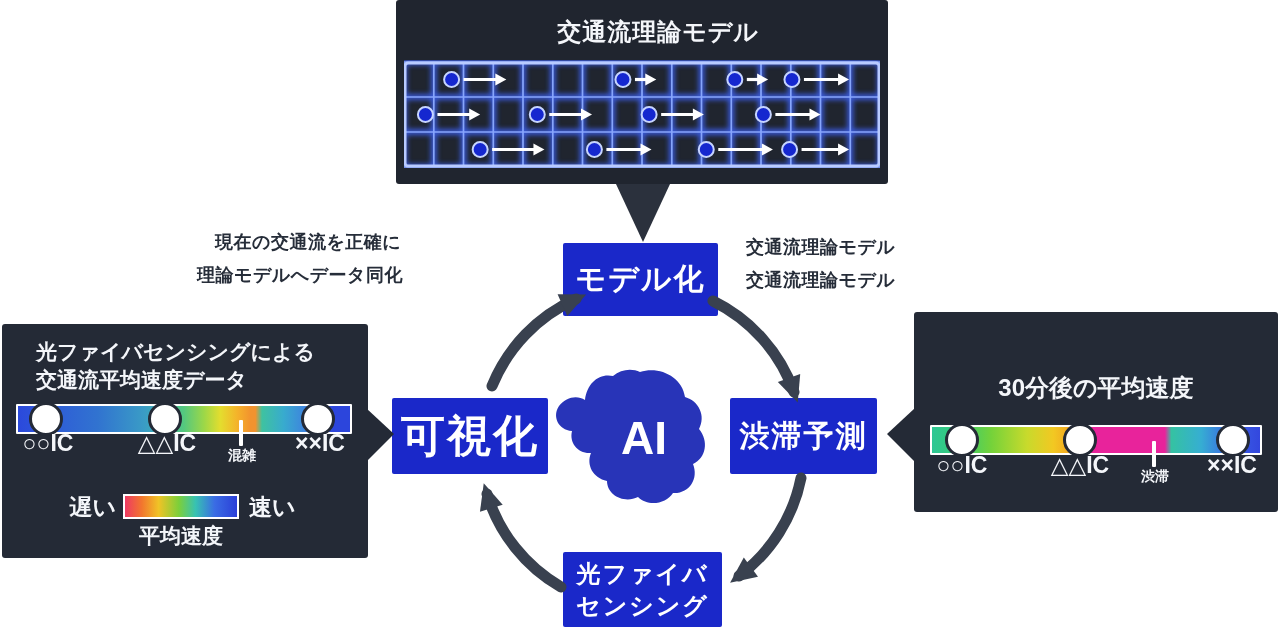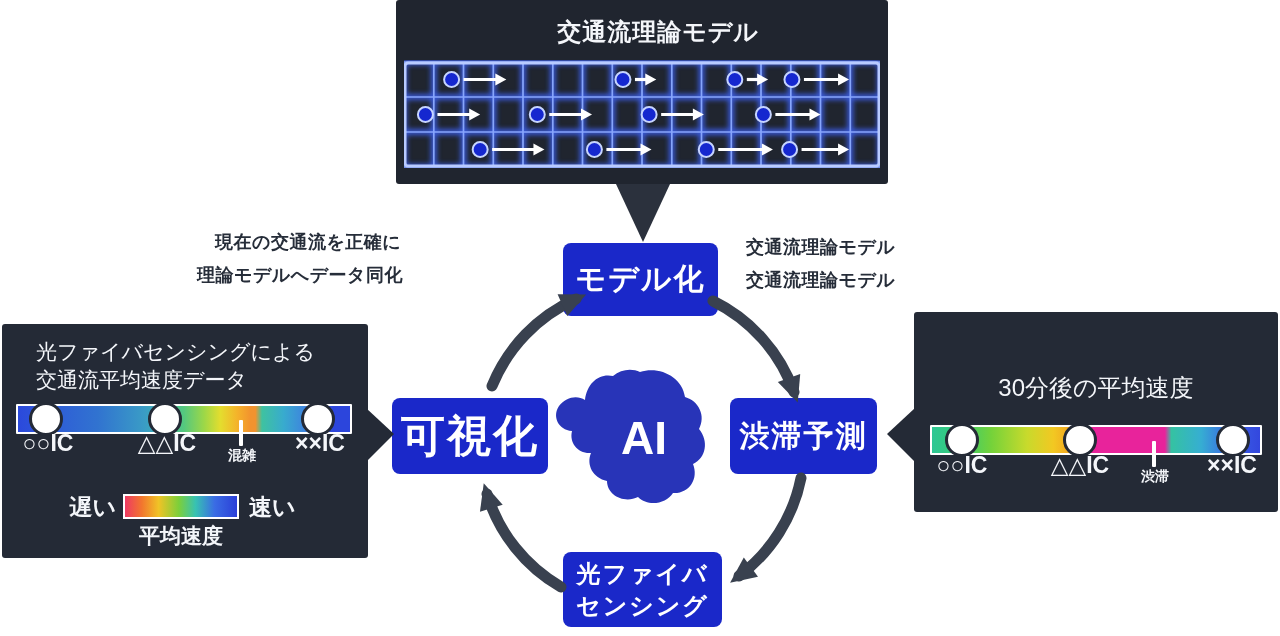--- a/index.html
+++ b/index.html
@@ -20,31 +20,31 @@
   .top-panel-title{left:0;top:16px;width:100%;text-align:center;color:#f4f6fa;font-size:24px;font-weight:700;letter-spacing:1px;padding-left:32px;}
   .model-grid{left:8px;top:60px;}
 
   
   .annotation{color:var(--annotation-text);font-size:18px;font-weight:700;line-height:33px;letter-spacing:0.5px;white-space:nowrap;}
   .annotation-left{left:197px;top:226px;}
   .annotation-left .l1{margin-left:18px;}
   .annotation-right{left:746px;top:231px;}
 
   
-  .node{background:var(--accent-blue);color:#ffffff;font-weight:700;display:flex;align-items:center;justify-content:center;text-align:center;border-radius:8px;letter-spacing:2px;}
+  .node{background:var(--accent-blue);color:#ffffff;font-weight:700;display:flex;align-items:center;justify-content:center;text-align:center;border-radius:2px;letter-spacing:2px;}
   .node-modeling{left:563px;top:243px;width:155px;height:73px;font-size:30px;}
   .node-visualization{left:392px;top:398px;width:156px;height:76px;font-size:44px;}
   .node-prediction{left:730px;top:398px;width:147px;height:76px;font-size:30px;}
   .node-fiber{left:563px;top:552px;width:159px;height:75px;font-size:24px;line-height:32px;flex-direction:column;}
 
   
   .side-panel{background:var(--panel-dark);border-radius:3px;color:#f4f6fa;}
   .left-panel{left:2px;top:324px;width:366px;height:234px;}
   .right-panel{left:914px;top:312px;width:364px;height:200px;}
-  .panel-title{font-weight:400;white-space:nowrap;}
+  .panel-title{font-weight:700;white-space:nowrap;}
   .left-panel .panel-title{left:34px;top:14px;font-size:21px;line-height:28px;}
   .right-panel .panel-title{left:0;top:60px;width:100%;text-align:center;font-size:24px;}
 
   .road-bar{height:30px;border:2px solid #ffffff;border-radius:1px;}
   .left-panel .road-bar{left:14px;top:80px;width:336px;}
   .right-panel .road-bar{left:16px;top:113px;width:332px;}
 
   .ic-dot{width:34px;height:34px;border-radius:50%;background:#ffffff;border:3px solid var(--panel-dark);}
   .ic-label{font-size:23px;font-weight:700;white-space:nowrap;transform:translateX(-50%);}
   .marker-tick{width:4px;background:#ffffff;border-radius:1px;}

